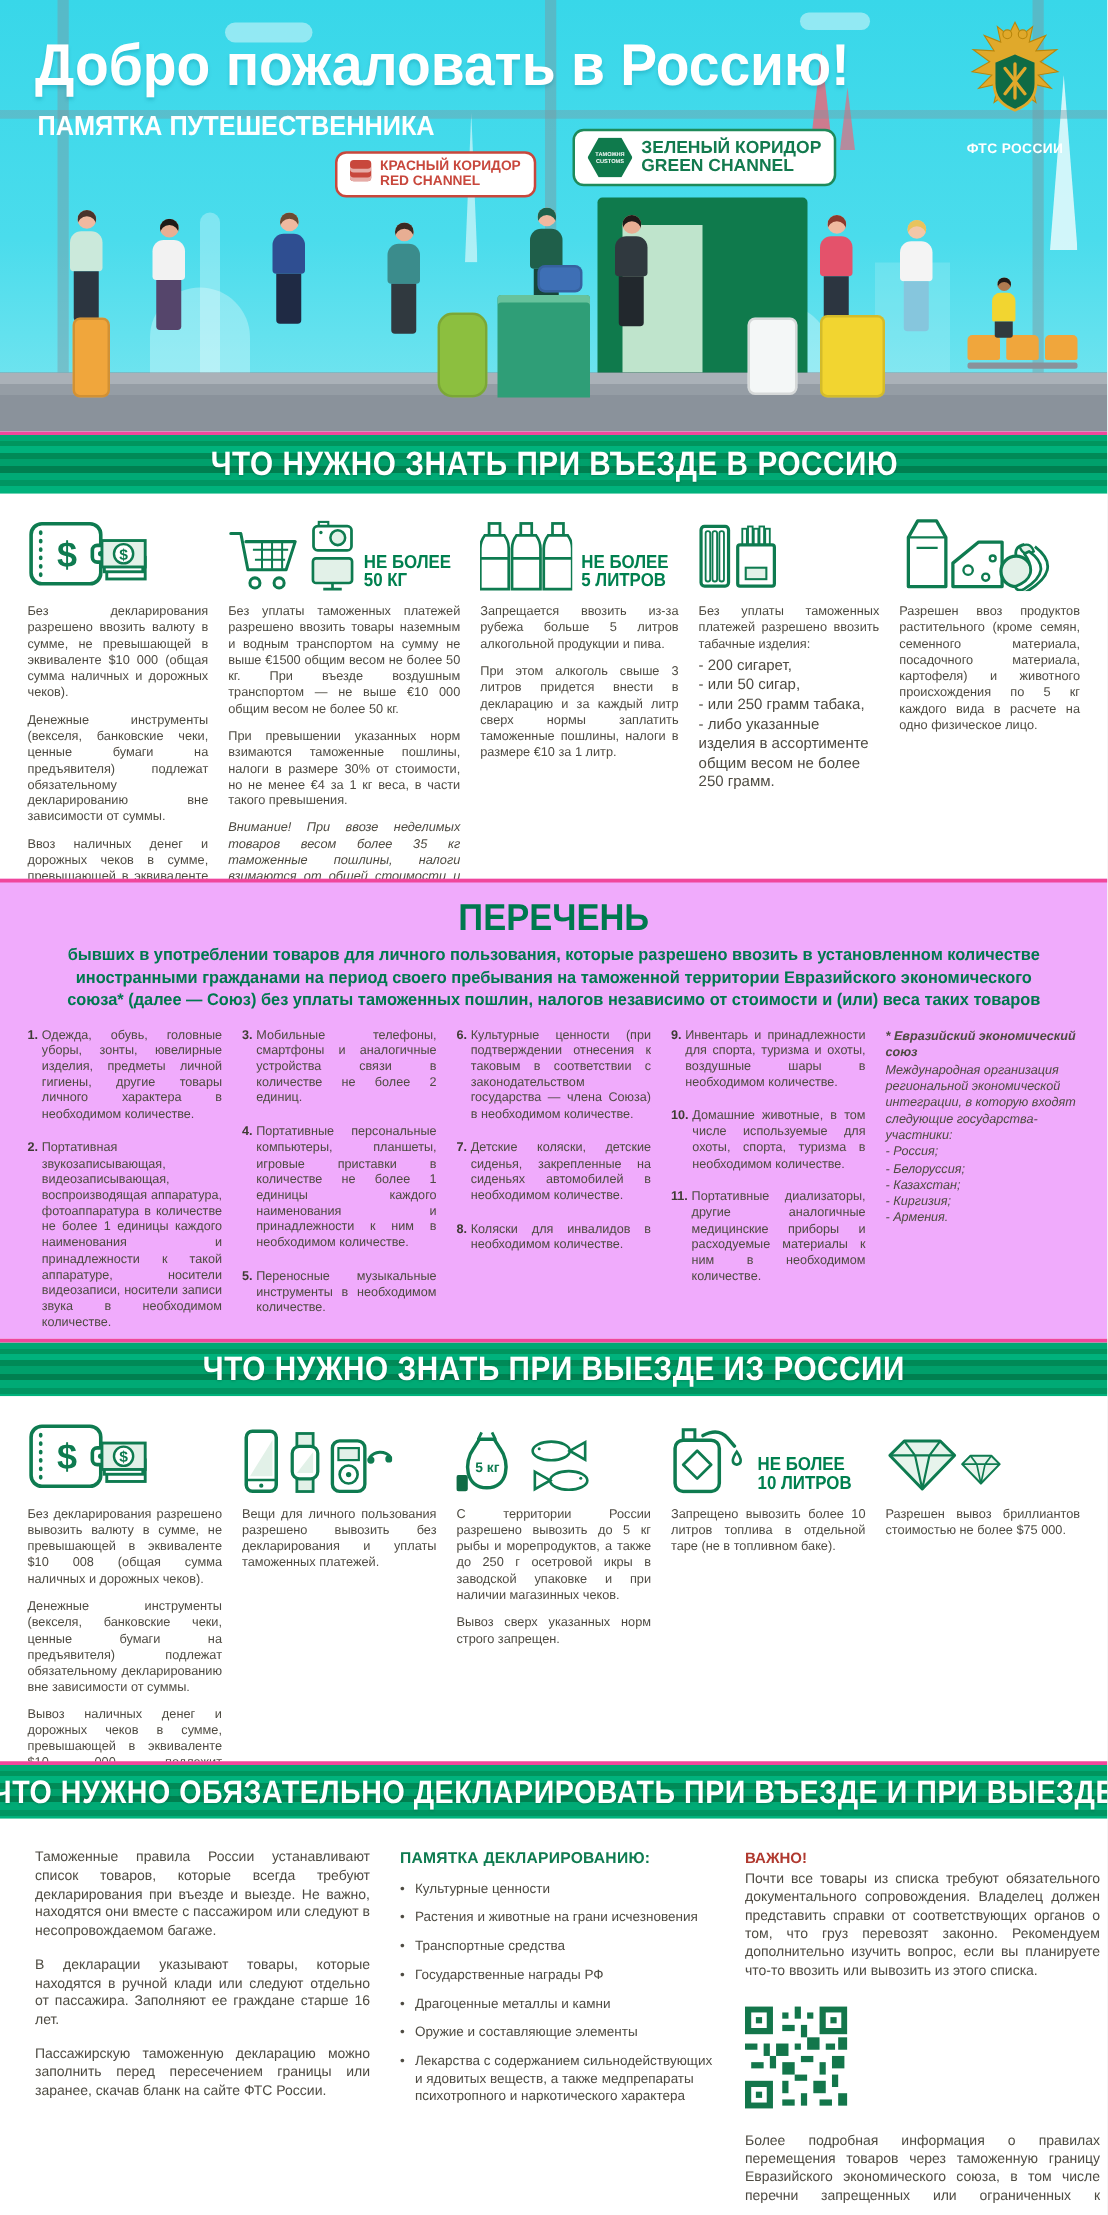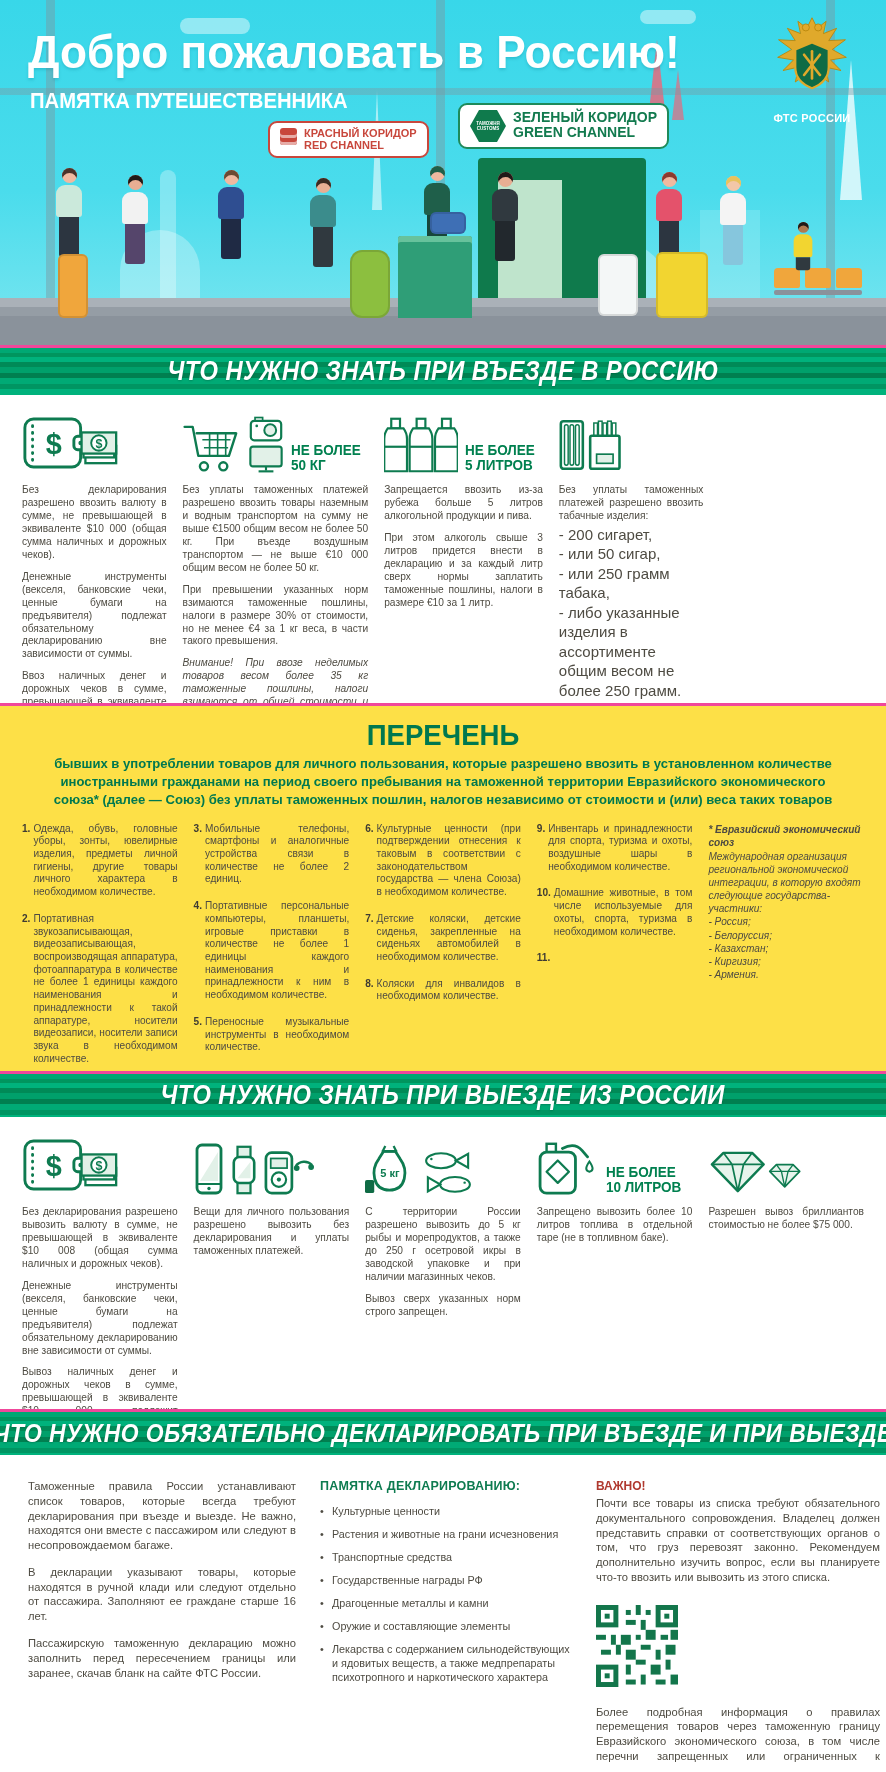--- a/index.html
+++ b/index.html
@@ -43,38 +43,38 @@
   .bench { position:absolute; z-index:3; }
   .bench .seatrow { display:flex; gap:5px; }
   .bench .seat { width:26px; height:20px; background:#F0A63C; border-radius:4px 4px 2px 2px; }
   .bench .rail { height:5px; background:#8a929b; margin-top:2px; border-radius:2px; }
 
   
   .banner { height:50px; border-top:3px solid #F0479B; display:flex; align-items:center; justify-content:center;
     background:repeating-linear-gradient(180deg,
       #00a873 0,#00a873 5px,#00955e 5px,#00955e 9px,#00b27c 9px,#00b27c 14px,#008a57 14px,#008a57 19px,
       #00a06b 19px,#00a06b 25px,#007f50 25px,#007f50 30px,#00aa75 30px,#00aa75 36px,#009562 36px,#009562 41px,
-      #00b27c 41px,#00b27c 47px);font-style:italic; }
+      #00b27c 41px,#00b27c 47px); }
   .banner span { color:#fff; font-weight:bold; font-size:27px; white-space:nowrap; display:inline-block;
                  transform:scaleX(.88); letter-spacing:.5px; text-shadow:0 1px 2px rgba(0,60,40,.3); }
 
   
   .sec { background:#fff; display:flex; flex-direction:column; justify-content:space-between; overflow:hidden; }
   .sec-entry { height:308px; }
   .sec-exit  { height:292px; }
   .cols { display:grid; grid-template-columns:repeat(5,1fr); gap:16px; padding:14px 22px 0; }
   .icon-row { height:64px; display:flex; align-items:flex-end; gap:7px; margin-bottom:11px; }
   .icon-stack { display:flex; flex-direction:column; gap:3px; align-items:center; }
   .badge { color:#00804F; font-weight:bold; font-size:15px; line-height:1.05; transform:scaleX(.9); transform-origin:left bottom; white-space:nowrap; }
   .col p { font-size:10.2px; line-height:1.27; color:#4E4B42; text-align:justify; margin:0 0 9px; }
   .col p.it { font-style:italic; }
-  .col .li { font-size:15px; line-height:1.3; color:#4E4B42; }
+  .col .li { font-size:12px; line-height:1.3; color:#4E4B42; }
 
   
-  .perechen { height:368px; border-top:3px solid #F0479B; background:#fde047; padding-top:12px; overflow:hidden; }
+  .perechen { height:368px; border-top:3px solid #F0479B; background:#f0abfc; padding-top:12px; overflow:hidden; }
   .p-title { text-align:center; color:#00784F; font-weight:bold; font-size:30px; transform:scaleX(.92); }
   .p-sub { text-align:center; color:#00784F; font-weight:bold; font-size:13.5px; line-height:1.35; margin:3px 34px 13px; transform:scaleX(.97); }
   .pgrid { display:grid; grid-template-columns:repeat(5,1fr); gap:16px; padding:0 22px; min-height:172px; }
   .pitem { display:flex; gap:3px; font-size:10.1px; line-height:1.26; color:#4E4B42; margin-bottom:14px; text-align:justify; }
   .pitem b { flex:0 0 auto; color:#3E3B33; }
   .footnote { font-size:10.1px; font-style:italic; color:#4E4B42; line-height:1.3; }
   .footnote .ft-title { font-weight:bold; display:block; margin-bottom:1px; }
 
   
   .bottom { height:308px; background:#fff; display:grid; grid-template-columns:268px 252px 284px; gap:0 24px; padding:24px 10px 0 28px; overflow:hidden; }
@@ -454,20 +454,28 @@
             <svg width="66" height="56">
               <use href="#icon-cigs"></use>
             </svg>
           </div>
         <p style="margin-bottom:2px">Без уплаты таможенных платежей разрешено ввозить табачные изделия:</p>
         <div class="li">- 200 сигарет,</div>
         <div class="li">- или 50 сигар,</div>
         <div class="li">- или 250 грамм табака,</div>
         <div class="li">- либо указанные изделия в ассортименте общим весом не более 250 грамм.</div>
       </div>
+      <div class="col">
+        <div class="icon-row">
+            <svg width="126" height="60">
+              <use href="#icon-food"></use>
+            </svg>
+          </div>
+        <p>Разрешен ввоз продуктов растительного (кроме семян, семенного материала, посадочного материала, картофеля) и животного происхождения по 5 кг каждого вида в расчете на одно физическое лицо.</p>
+      </div>
     </div>
 
   </section>
 
   <section class="perechen">
     <div class="p-title">ПЕРЕЧЕНЬ</div>
     <div class="p-sub">бывших в употреблении товаров для личного пользования, которые разрешено ввозить в установленном количестве иностранными гражданами на период своего пребывания на таможенной территории Евразийского экономического союза* (далее — Союз) без уплаты таможенных пошлин, налогов независимо от стоимости и (или) веса таких товаров</div>
     <div class="pgrid">
       <div>
         <div class="pitem">
@@ -511,20 +519,21 @@
         <div class="pitem">
             <b>9.</b>
             <span>Инвентарь и принадлежности для спорта, туризма и охоты, воздушные шары в необходимом количестве.</span>
           </div>
         <div class="pitem">
             <b>10.</b>
             <span>Домашние животные, в том числе используемые для охоты, спорта, туризма в необходимом количестве.</span>
           </div>
         <div class="pitem">
             <b>11.</b>
+            <span>Портативные диализаторы, другие аналогичные медицинские приборы и расходуемые материалы к ним в необходимом количестве.</span>
           </div>
       </div>
       <div class="footnote">
         <span class="ft-title">* Евразийский экономический союз</span>
         <span>Международная организация региональной экономической интеграции, в которую входят следующие государства-участники:</span>
         <div>- Россия;</div>
         <div>- Белоруссия;</div>
         <div>- Казахстан;</div>
         <div>- Киргизия;</div>
         <div>- Армения.</div>

